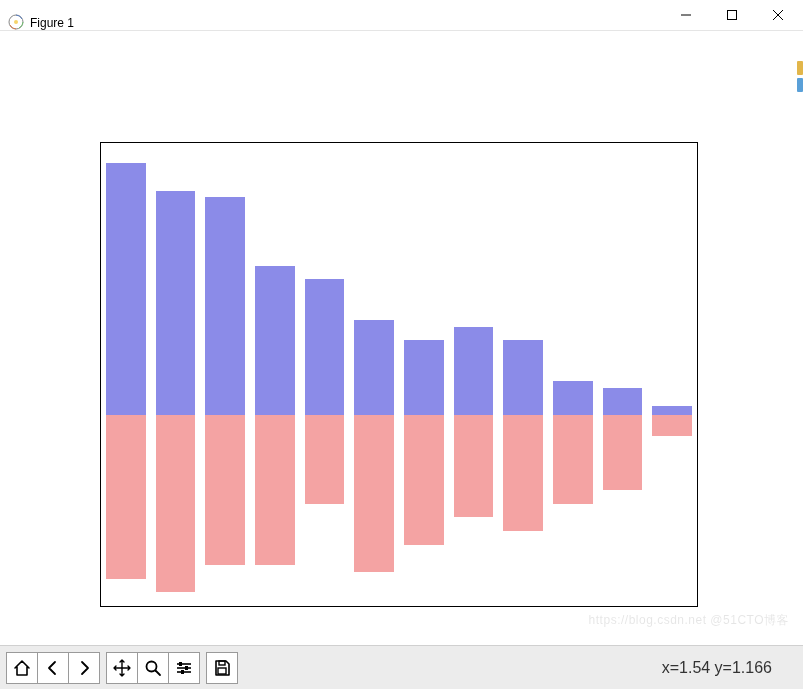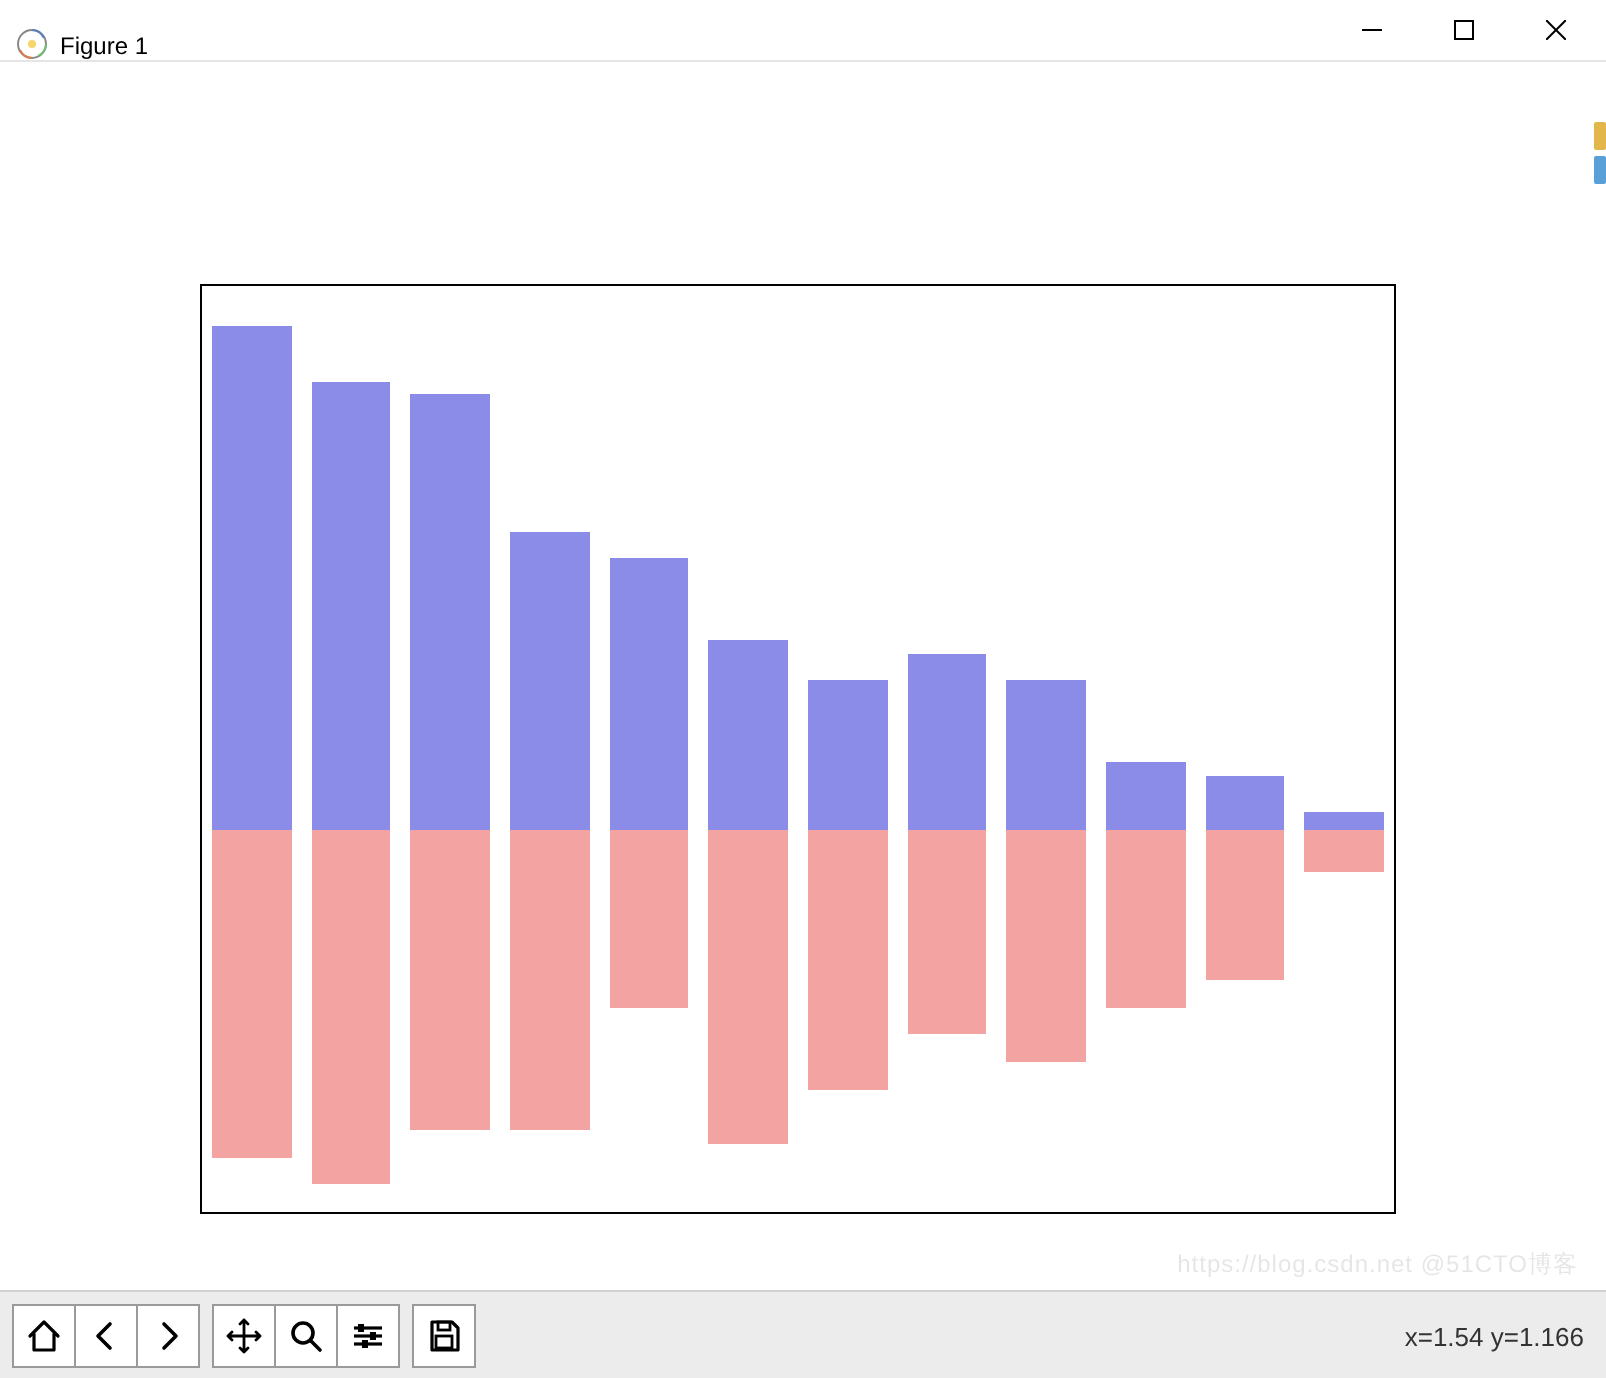--- a/index.html
+++ b/index.html
@@ -12,22 +12,22 @@
   .axes{position:absolute;left:100px;top:111px;width:596px;height:463px;border:1px solid #000;background:#fff}
   .bars{position:absolute;left:0;top:0;right:0;bottom:0}
   .bar{position:absolute}
   .bar.top{background:#8b8be8}
   .bar.bot{background:#f4a3a3}
   .toolbar{height:44px;background:#ececec;display:flex;align-items:center;padding:0 6px;border-top:1px solid #d0d0d0}
   .tb-group{display:flex;border:1px solid #9a9a9a;background:#fff;margin-right:6px}
   .tb-btn{width:30px;height:30px;display:flex;align-items:center;justify-content:center;border-right:1px solid #9a9a9a}
   .tb-btn:last-child{border-right:none}
   .tb-btn svg{display:block}
-  .coord{margin-left:auto;margin-right:5px;color:#333;font-size:13px}
-  .watermark{position:absolute;right:14px;bottom:4px;font-size:12px;color:rgba(0,0,0,0.10);letter-spacing:0.5px;pointer-events:none}
+  .coord{margin-left:auto;margin-right:25px;color:#333;font-size:16px}
+  .watermark{position:absolute;right:14px;bottom:16px;font-size:12px;color:rgba(0,0,0,0.10);letter-spacing:0.5px;pointer-events:none}
   .right-strip{position:absolute;right:0;top:30px;width:6px;height:50px}
   .right-strip .s{width:6px;height:14px;margin-bottom:3px;border-radius:1px}
 </style>
 </head>
 <body>
 
 <div class="titlebar">
   <span class="app-icon">
     <svg width="16" height="16" viewBox="0 0 16 16">
       <circle cx="8" cy="8" r="7" fill="none" stroke="#888" stroke-width="1"></circle>

